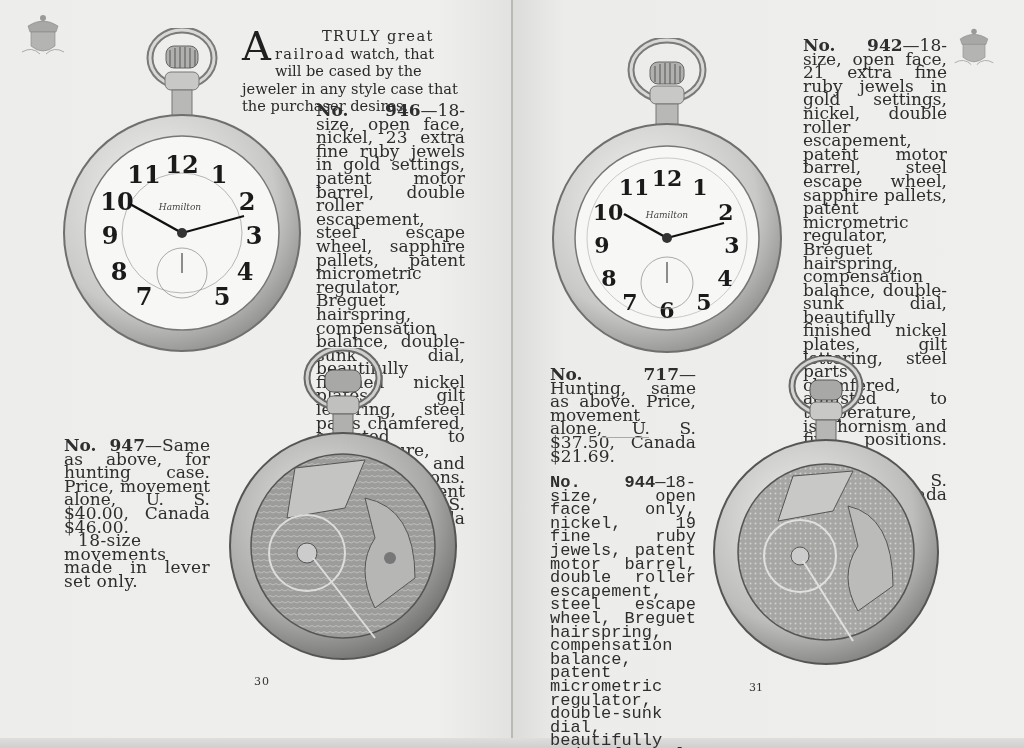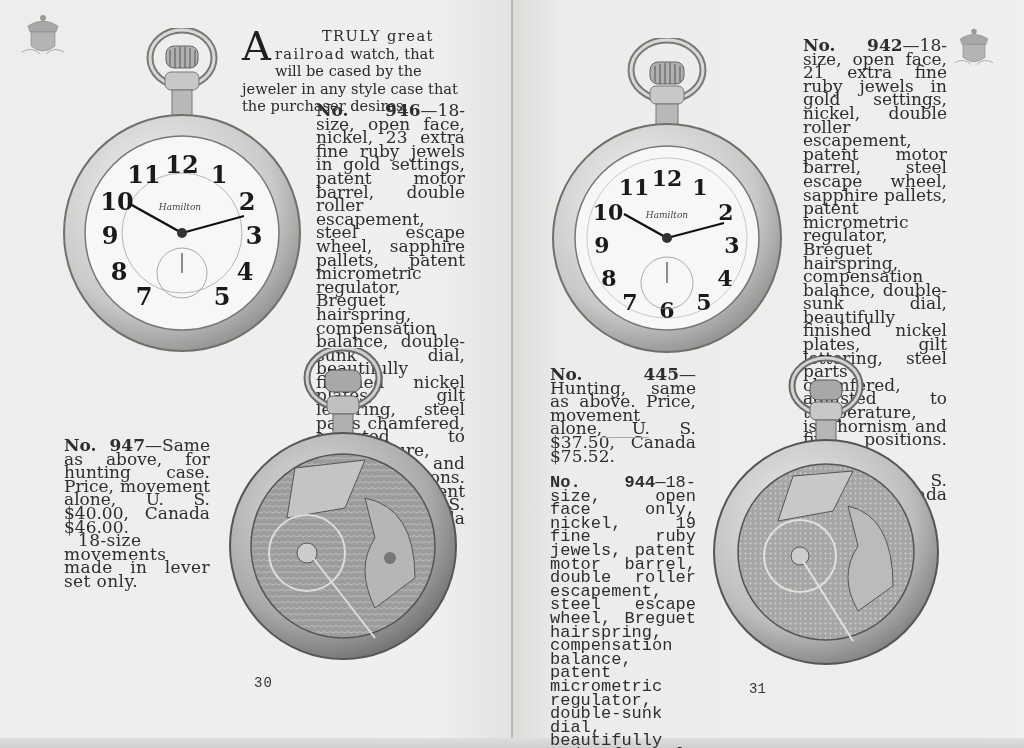--- a/index.html
+++ b/index.html
@@ -13,21 +13,21 @@
   .page.left { left:0; width:513px; background:linear-gradient(90deg,#ededeb 0%,#efefed 85%,#e2e2e0 100%); }
   .page.right { left:513px; width:511px; background:linear-gradient(90deg,#dcdcda 0%,#ececea 10%,#efefed 100%); }
   .gutter { position:absolute; left:511px; top:0; width:2px; height:748px; background:#b9b9b6; }
   .bottom-edge { position:absolute; left:0; top:738px; width:1024px; height:10px; background:linear-gradient(180deg,#dededc,#cfcfcd); }
 
   .text { position:absolute; font-size:17px; line-height:13.6px; text-align:justify; color:#2e2e2e; }
   .text b { font-weight:bold; }
   .intro { position:absolute; left:242px; top:27px; width:222px; font-size:14.6px; line-height:17.5px; color:#2a2a2a; }
   .dropcap { float:left; font-size:40px; line-height:34px; margin:2px 4px 0 0; color:#1f1f1f; }
   .intro .lead { letter-spacing:1.5px;margin-left:47px; }
-  .page-num { position:absolute; font-size:14px; color:#333;font-family:Liberation Mono, monospace; }
+  .page-num { position:absolute; font-size:11px; color:#333; }
   .divider { position:absolute; left:601px; top:437px; width:48px; height:1px; background:#aaa; }
 
   .crest { position:absolute; }
   .watch { position:absolute; }
 </style>
 </head>
 <body>
 
 <div class="page left"></div>
 <div class="page right"></div>
@@ -61,21 +61,21 @@
   <b>No. 947</b><span>—Same as above, for hunting case. Price, movement alone, U. S. $40.00, Canada $46.00.</span>
 </div>
 
 <div class="text" style="left:64px;top:534px;width:146px;letter-spacing:0.4px;text-indent:14px;">18-size movements made in lever set only.</div>
 
 <div class="text" style="left:803px;top:39px;width:144px;">
   <b>No. 942</b><span>—18-size, open face, 21 extra fine ruby jewels in gold settings, nickel, double roller escapement, patent motor barrel, steel escape wheel, sapphire pallets, patent micrometric regulator, Breguet hairspring, compensation balance, double-sunk dial, beautifully finished nickel plates, gilt lettering, steel parts chamfered, adjusted to temperature, isochornism and five positions. Price, movement alone, U. S. $37.50, Canada $43.00.</span>
 </div>
 
 <div class="text" style="left:550px;top:368px;width:146px;">
-  <b>No. 445</b><span>—Hunting, same as above. Price, movement alone, U. S. $37.50, Canada $75.52.</span>
+  <b>No. 717</b><span>—Hunting, same as above. Price, movement alone, U. S. $37.50, Canada $21.69.</span>
 </div>
 
 <div class="divider"></div>
 
 <div class="text" style="left:550px;top:476px;width:146px;font-family:Liberation Mono, monospace;">
   <b>No. 944</b><span>—18-size, open face only, nickel, 19 fine ruby jewels, patent motor barrel, double roller escapement, steel escape wheel, Breguet hairspring, compensation balance, patent micrometric regulator, double-sunk dial, beautifully and elegantly damaskeened, adjusted to temperature, isochronism and five positions. Price, movement alone, U. S. $28.00, Canada $32.50.</span>
 </div>
 
 <div class="page-num" style="left:254px;top:675px;letter-spacing:1px;">30</div>
 <div class="page-num" style="left:749px;top:681px;">31</div>

